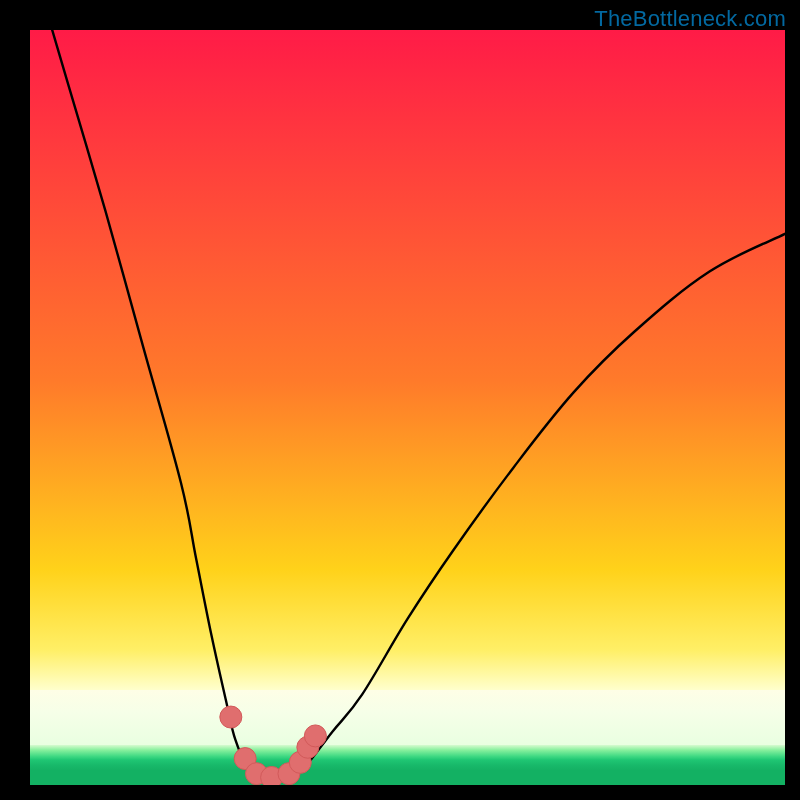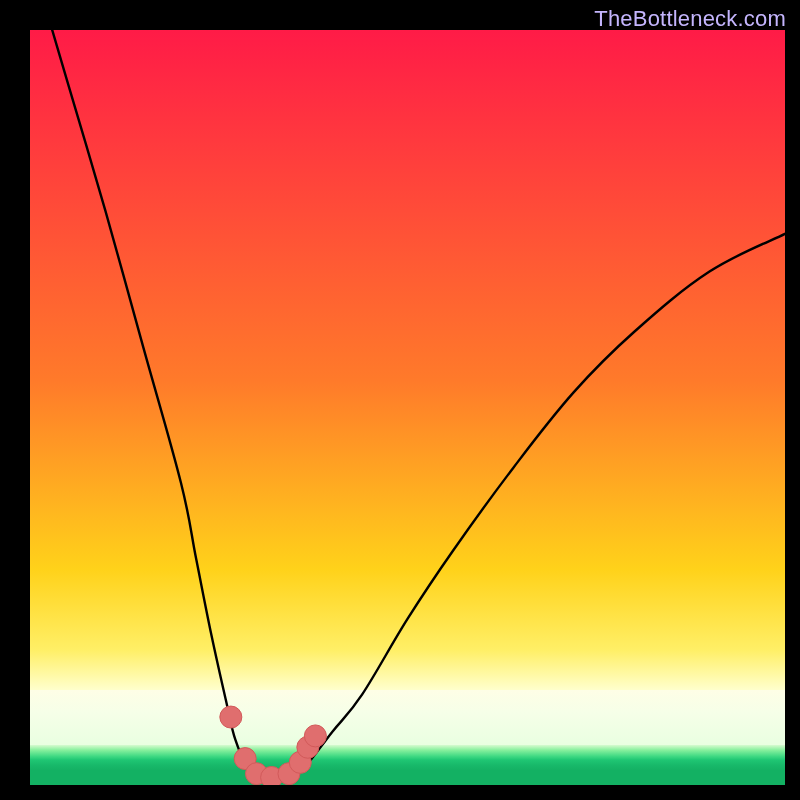--- a/index.html
+++ b/index.html
@@ -14,21 +14,21 @@
   .frame {
     position: absolute;
     left: 0; top: 0;
     width: 800px; height: 800px;
     background: #000;
   }
   .watermark {
     position: absolute;
     top: 6px;
     right: 14px;
-    color: #c4b5fd;
+    color: #0369a1;
     font-size: 22px;
     font-weight: 400;
     letter-spacing: 0.2px;
     z-index: 50;
   }
   .plot-area {
     position: absolute;
     left: 30px;
     top: 30px;
     width: 755px;

